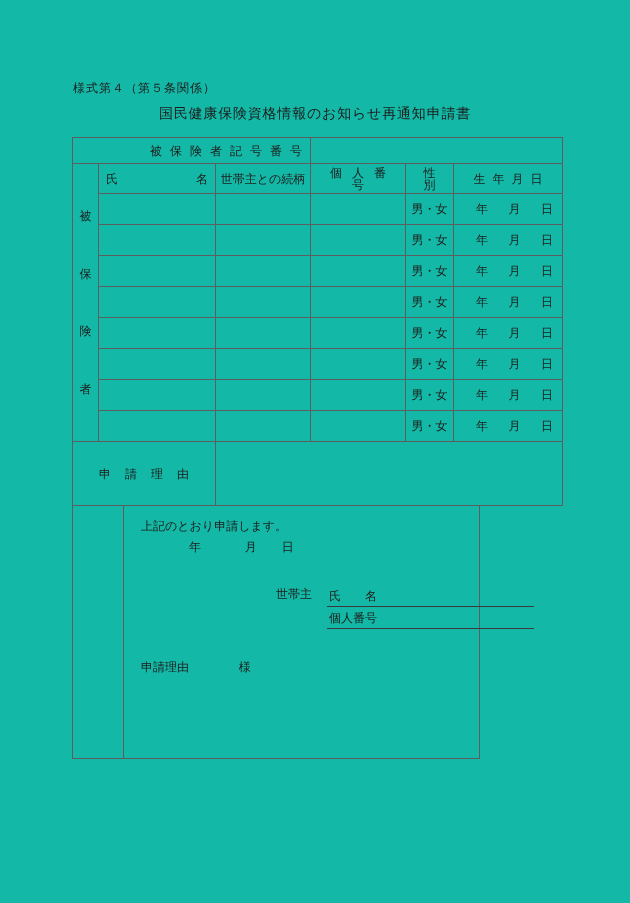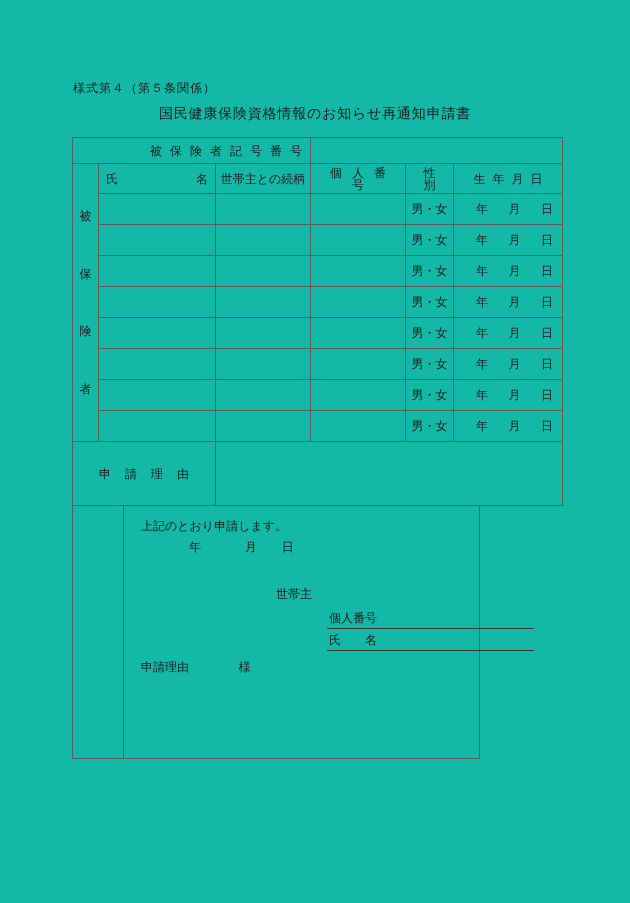--- a/index.html
+++ b/index.html
@@ -51,21 +51,21 @@
   .footer-date { position:absolute; left:116px; top:35px; }
   .footer-date .m { margin-left:40px; }
   .footer-date .d { margin-left:21px; }
 
   .u-field {
     position:absolute; left:254px; width:207px; height:22px;
     border-bottom:1px solid #3a3a3a;
     display:flex; align-items:flex-end; padding:0 0 4px 2px;
   }
   .field-address { top:53px; }
-  .field-name { top:79px;margin-top:44px; }
+  .field-name { top:79px; }
   .field-pn { top:101px; }
   .householder { position:absolute; left:203px; top:82px; }
 
   .addressee-line { position:absolute; left:68px; top:155px; }
   .addressee-line .honorific { margin-left:46px; }
 </style>
 </head>
 <body>
 
 <div class="page">

